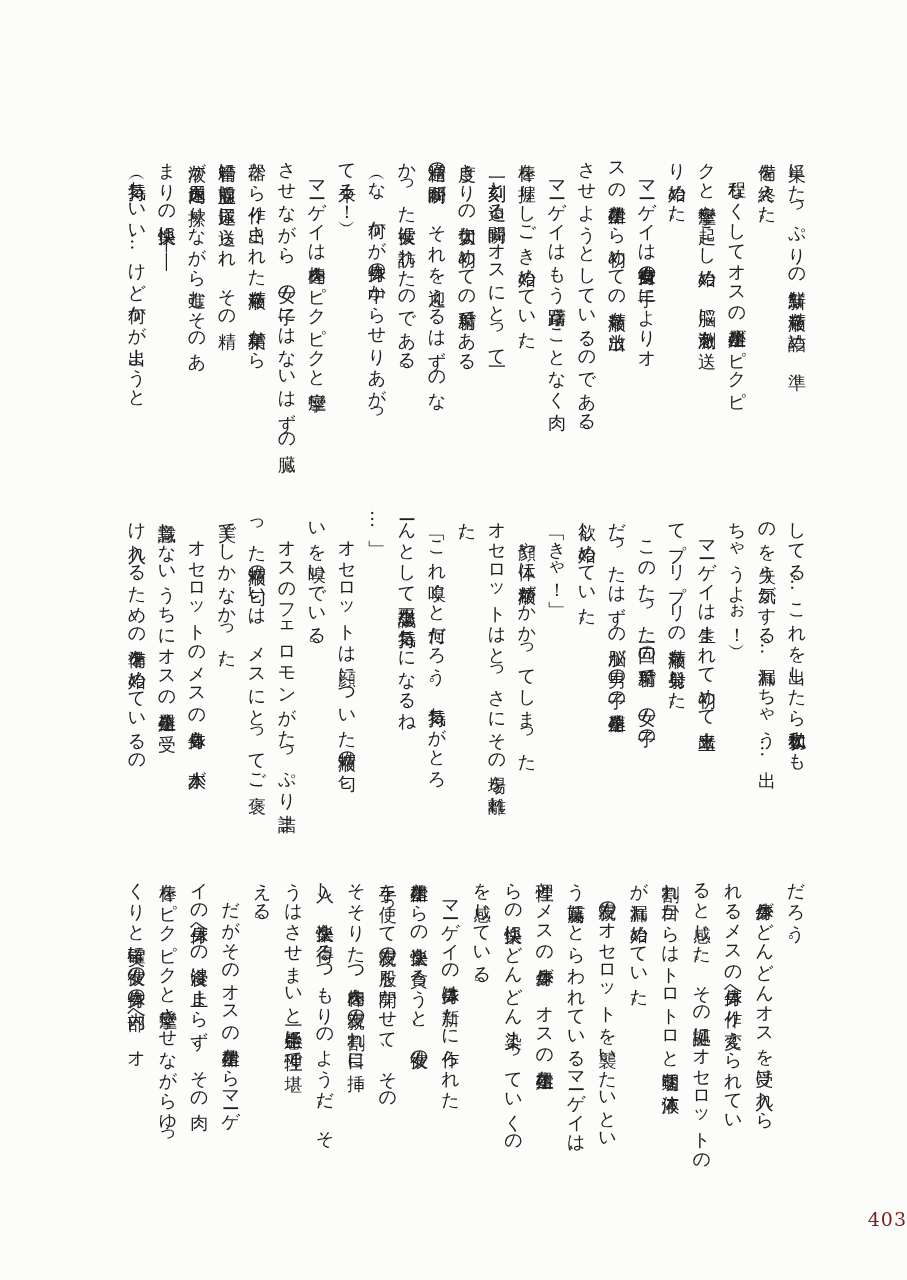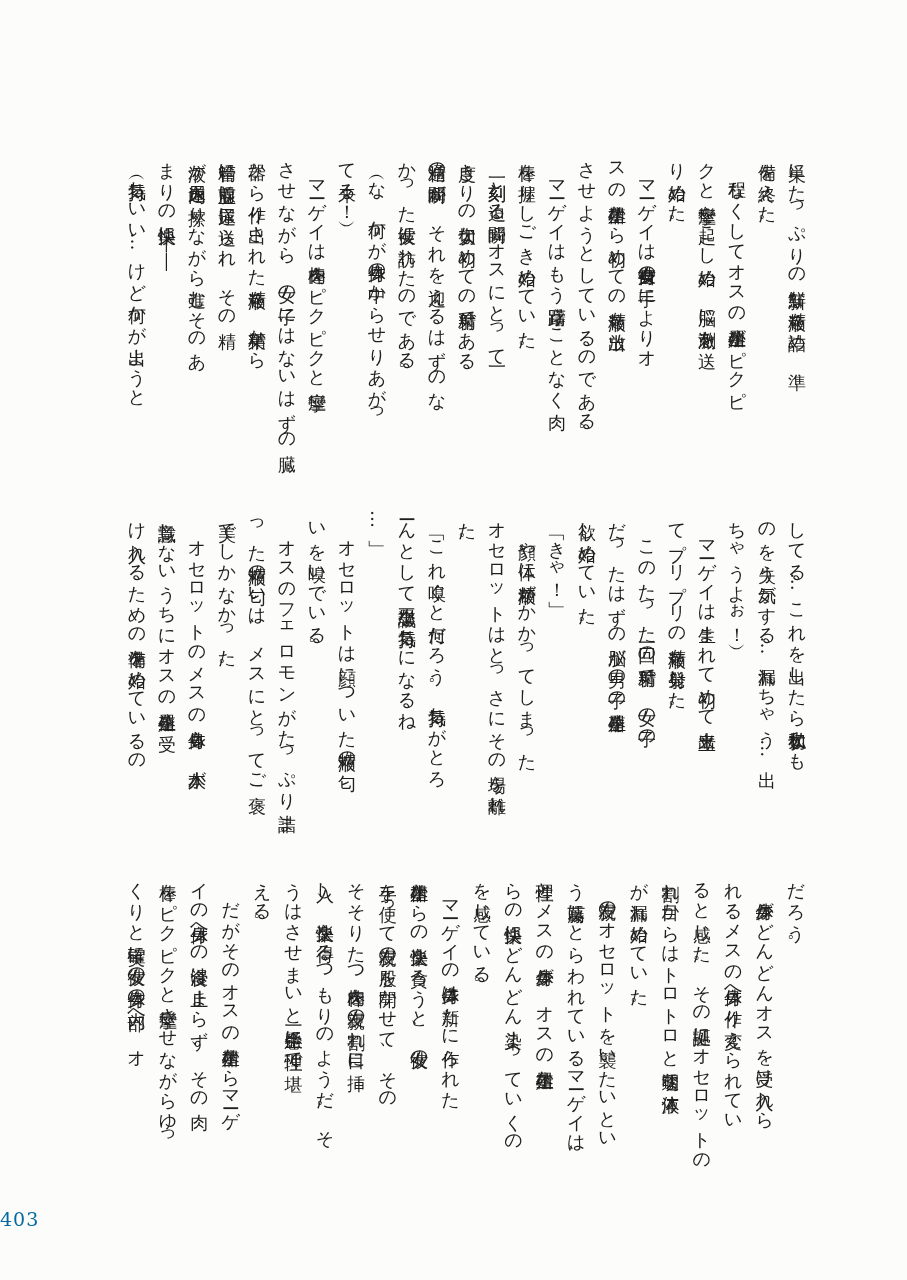--- a/index.html
+++ b/index.html
@@ -33,23 +33,23 @@
     line-height: 30px;
     height: 336px;
     letter-spacing: 0.4px;
   }
   .band[data-band="2"] .col { line-height: 31.4px; }
   .page-number {
     position: absolute;
     top: 1208px;
     left: 0;
     width: 100%;
-    text-align: left;
+    text-align: right;
     font-size: 19px;
-    color: #0369a1;
+    color: #7f1d1d;
     letter-spacing: 1px;
   }
 </style>
 </head>
 <body>
 
 <div class="page">
   <div class="band" data-band="0">
       <div class="col">巣にたっぷりの新鮮な精液を詰め、準</div>
       <div class="col">備を終えた。</div>

